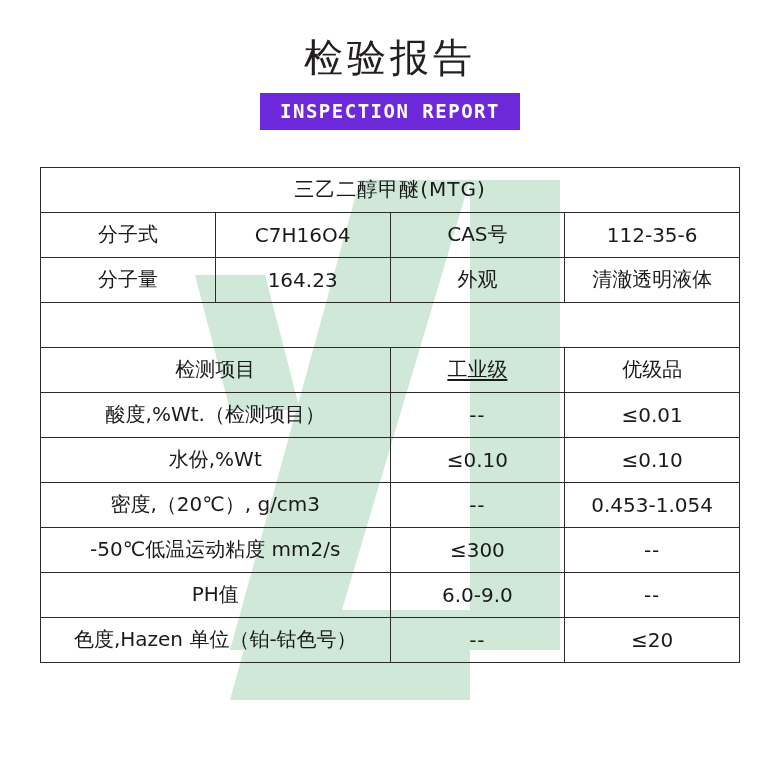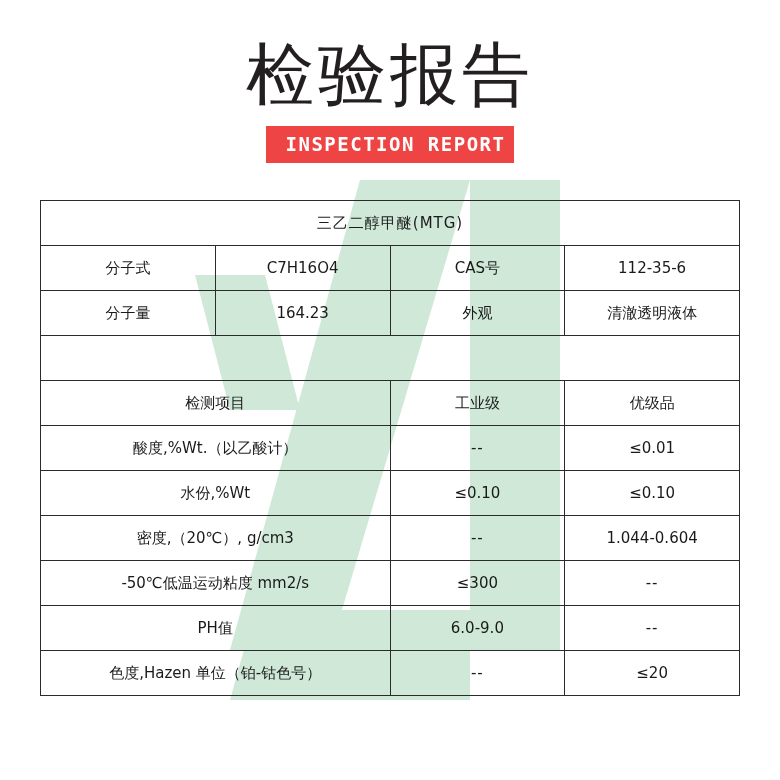--- a/index.html
+++ b/index.html
@@ -29,37 +29,37 @@
   .watermark svg { display: block; }
 
   
   .header {
     position: relative;
     z-index: 2;
     text-align: center;
     padding-top: 36px;
   }
   .title-cn {
-    font-size: 68px;
+    font-size: 39px;
     letter-spacing: 4px;
     color: #231f20;
     font-weight: normal;
     line-height: 1.15;
     font-family: "DejaVu Sans", "Liberation Sans", sans-serif;
   }
   .title-en-wrap {
     margin-top: 12px;
   }
   .title-en {
     display: inline-block;
-    background: #ef4444;
+    background: #6d28d9;
     color: #ffffff;
     font-size: 19px;
     letter-spacing: 1.5px;
-    padding: 7px 9px 8px 20px;
+    padding: 7px 20px 8px 20px;
     font-family: "DejaVu Sans Mono", "Liberation Mono", monospace;
     font-weight: bold;
   }
 
   
   .table-wrap {
     position: relative;
     z-index: 2;
     margin: 37px 40px 0 40px;
   }
@@ -67,21 +67,21 @@
     width: 700px;
     border-collapse: collapse;
     table-layout: fixed;
     background: transparent;
   }
   table.report td {
     border: 1px solid #2b2b2b;
     text-align: center;
     vertical-align: middle;
     color: #1a1a1a;
-    font-size: 15px;
+    font-size: 20px;
     padding: 0;
     height: 44px;
     font-family: "DejaVu Sans", "Liberation Sans", sans-serif;
   }
   td.product-title {
     height: 63px;
     font-size: 25px;
     letter-spacing: 1px;
   }
   td.mono {
@@ -94,20 +94,21 @@
     border-top: 1px solid #2b2b2b;
     border-bottom: 1px solid #2b2b2b;
     height: 9px;
     padding: 0;
   }
   .hdr-row td {
     height: 50px;
     font-size: 18px;
   }
   .underline {
+    text-decoration: underline;
     text-underline-offset: 3px;
   }
   .item-cell {
     font-size: 16px;
   }
   .val-cell {
     font-family: "DejaVu Sans Mono", "Liberation Mono", monospace;
     font-size: 16px;
   }
   .dash {
@@ -162,33 +163,33 @@
         <td colspan="4"></td>
       </tr>
 
       <tr class="hdr-row">
         <td colspan="2">检测项目</td>
         <td class="underline">工业级</td>
         <td>优级品</td>
       </tr>
 
       <tr>
-        <td class="item-cell" colspan="2">酸度,%Wt.（以乙酸计）</td>
+        <td class="item-cell" colspan="2">酸度,%Wt.（检测项目）</td>
         <td class="dash">--</td>
         <td class="val-cell">≤0.01</td>
       </tr>
       <tr>
         <td class="item-cell" colspan="2">水份,%Wt</td>
         <td class="val-cell">≤0.10</td>
         <td class="val-cell">≤0.10</td>
       </tr>
       <tr>
         <td class="item-cell" colspan="2">密度,（20℃）, g/cm3</td>
         <td class="dash">--</td>
-        <td class="val-cell">1.044-0.604</td>
+        <td class="val-cell">0.453-1.054</td>
       </tr>
       <tr>
         <td class="item-cell" colspan="2">-50℃低温运动粘度 mm2/s</td>
         <td class="val-cell">≤300</td>
         <td class="dash">--</td>
       </tr>
       <tr>
         <td class="item-cell" colspan="2">PH值</td>
         <td class="val-cell">6.0-9.0</td>
         <td class="dash">--</td>

